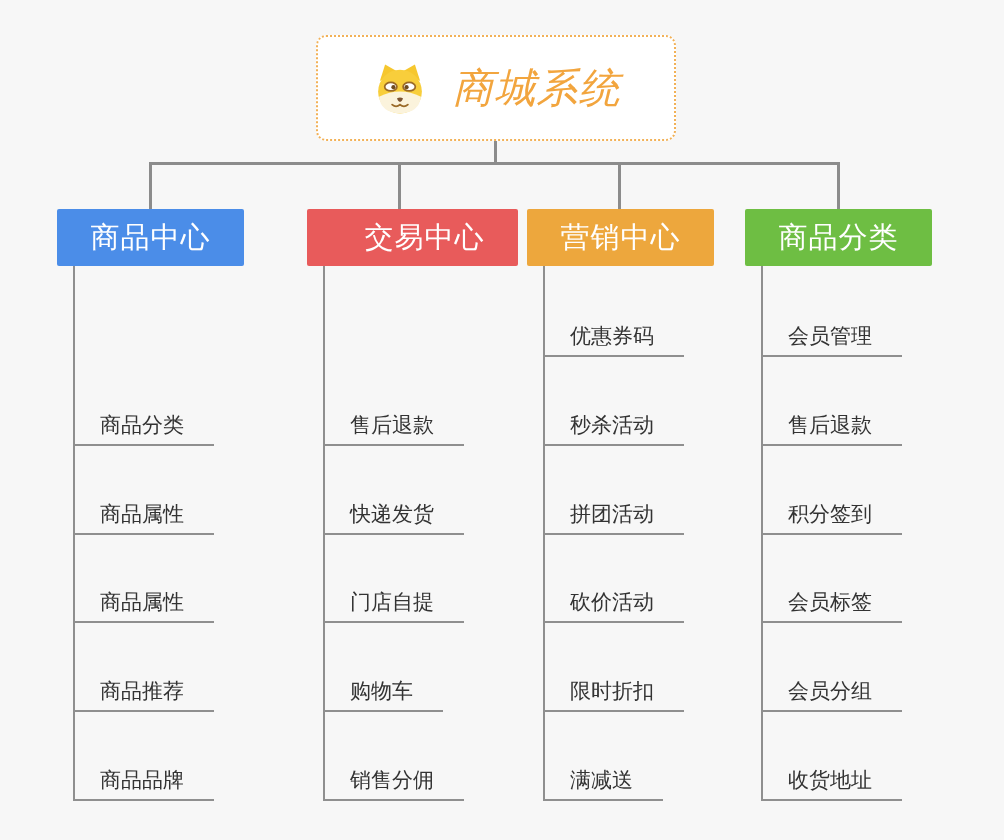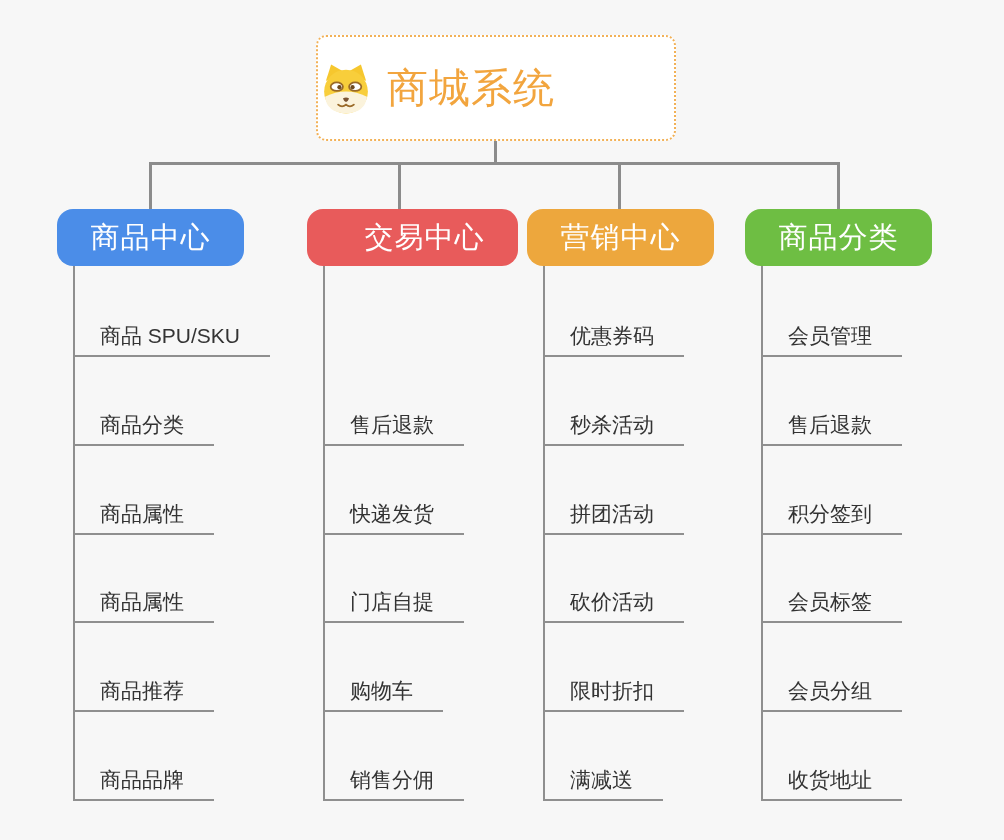--- a/index.html
+++ b/index.html
@@ -15,31 +15,32 @@
   .conn{position:absolute;background:#8C8C8C;}
   .stem{left:494px;top:141px;width:3px;height:23px;}
   .hbar{left:149px;top:162px;width:691px;height:3px;}
   .drop{top:164px;width:3px;height:46px;}
   .d0{left:149px}.d1{left:398px}.d2{left:618px}.d3{left:837px}
 
   
   .root{
     position:absolute;left:316px;top:35px;width:356px;height:102px;
     background:#FFFFFF;border:2px dotted #F2B157;border-radius:10px;
-    display:flex;align-items:center;gap:13px;
+    display:flex;align-items:center;justify-content:center;gap:25px;
     box-sizing:content-box;
+    font-style:italic;
   }
   .root-title{font-size:41px;color:#F2A53E;letter-spacing:1px;}
   .dog{width:56px;height:56px;display:inline-block;}
 
   
   .branch{position:absolute;top:209px;width:250px;height:610px;}
   .b0{left:57px}.b1{left:307px}.b2{left:527px}.b3{left:745px}
   .head{
-    position:absolute;left:0;top:0;width:187px;height:57px;border-radius:16px;
+    position:absolute;left:0;top:0;width:187px;height:57px;border-radius:2px;
     color:#FFFFFF;font-size:29px;display:flex;align-items:center;justify-content:center;
     letter-spacing:1px;
   }
   .vline{position:absolute;left:16px;top:57px;width:2px;height:535px;background:#8F8F8F;}
   .leaf{
     position:absolute;left:16px;height:38px;
     border-bottom:2px solid #8F8F8F;
     padding:0 30px 0 27px;
     font-size:21px;color:#333333;
     display:flex;align-items:flex-end;white-space:nowrap;
@@ -75,23 +76,20 @@
       </svg>
     </span>
     <span class="root-title">商城系统</span>
   </div>
 
   <div class="branch b0">
     <div class="head" style="background: rgb(75, 141, 232);">
       <span>商品中心</span>
     </div>
     <div class="vline"></div>
-    <div class="leaf r0">
-        <span>商品 SPU/SKU</span>
-      </div>
     <div class="leaf r1">
         <span>商品分类</span>
       </div>
     <div class="leaf r2">
         <span>商品属性</span>
       </div>
     <div class="leaf r3">
         <span>商品属性</span>
       </div>
     <div class="leaf r4">

